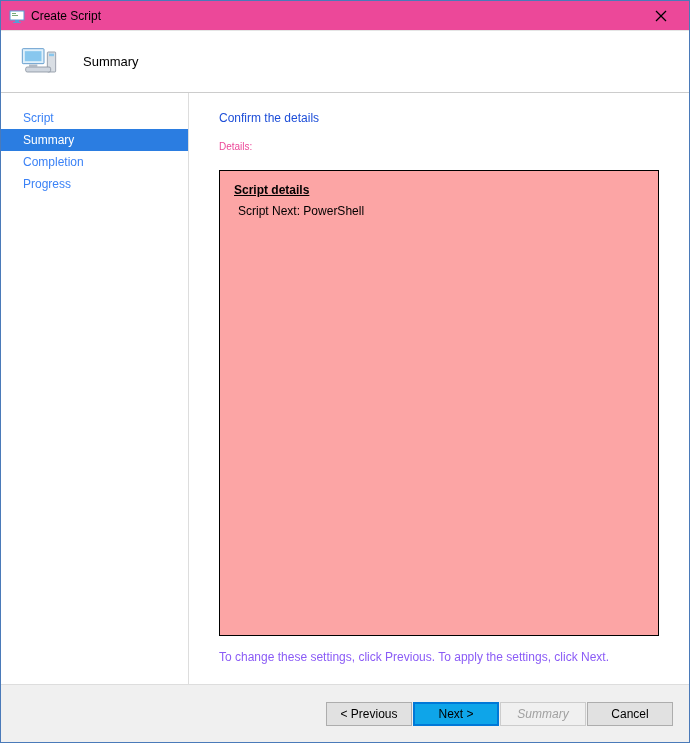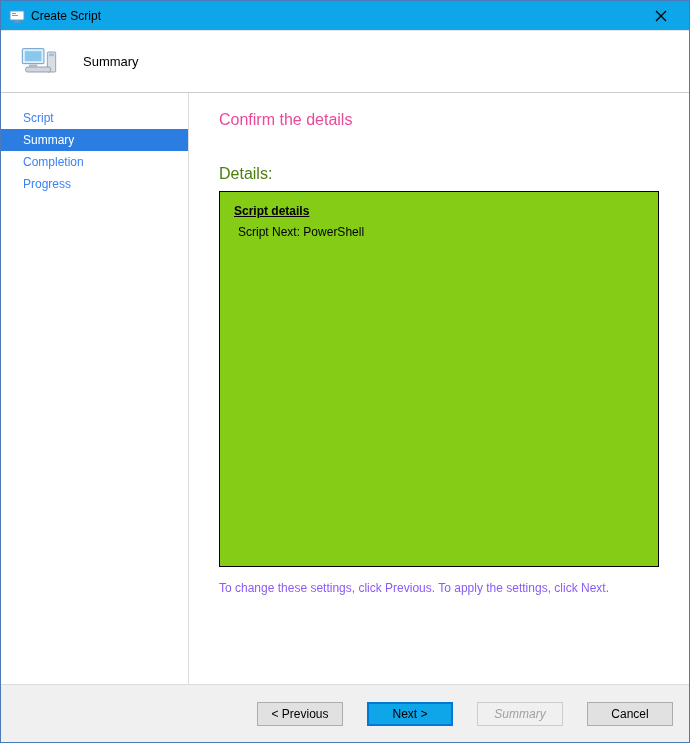--- a/index.html
+++ b/index.html
@@ -14,21 +14,21 @@
       background: #fff;
       overflow: hidden;
     }
     .titlebar {
       height: 30px;
       display: flex;
       align-items: center;
       padding: 0 8px 0 8px;
       border-bottom: 1px solid #e5e5e5;
       position: relative;
-      background: #0ea5e9;
+      background: #ec4899;
     }
     .titlebar-icon {
       width: 16px; height: 16px;
       margin-right: 6px;
     }
     .titlebar-title {
       font-size: 12px;
       color: #000;
     }
     .titlebar-close {
@@ -72,36 +72,36 @@
     .sidebar-item.active {
       background: #2b7de1;
       color: #fff;
     }
     .main {
       flex: 1;
       padding: 18px 30px 10px 30px;
       background: #fff;
     }
     .main-heading {
+      color: #1d4ed8;
+      font-size: 12px;
+      font-weight: 400;
+      margin-bottom: 16px;
+    }
+    .details-label {
+      font-size: 10px;
       color: #ec4899;
-      font-size: 16px;
-      font-weight: 400;
-      margin-bottom: 36px;
-    }
-    .details-label {
-      font-size: 16px;
-      color: #4d7c0f;
-      margin-bottom: 8px;
+      margin-bottom: 18px;
     }
     .details-box {
       border: 1px solid #000;
       padding: 12px 14px;
-      height: 376px;
+      height: 466px;
       overflow: auto;
-      background: #84cc16;
+      background: #fca5a5;
     }
     .section-head {
       font-size: 12px;
       font-weight: 700;
       text-decoration: underline;
       margin-bottom: 6px;
     }
     .kv-line { font-size: 12px; padding-left: 4px; line-height: 1.35; }
     .hint {
       margin-top: 14px;
@@ -109,21 +109,21 @@
       color: #8b5cf6;
     }
     .footer {
       height: 58px;
       border-top: 1px solid #ddd;
       background: #f0f0f0;
       display: flex;
       align-items: center;
       justify-content: flex-end;
       padding-right: 16px;
-      gap: 24px;
+      gap: 1px;
     }
     .btn {
       width: 86px;
       height: 24px;
       font-size: 12px;
       background: #e1e1e1;
       border: 1px solid #adadad;
       cursor: default;
       display: inline-flex;
       align-items: center;

